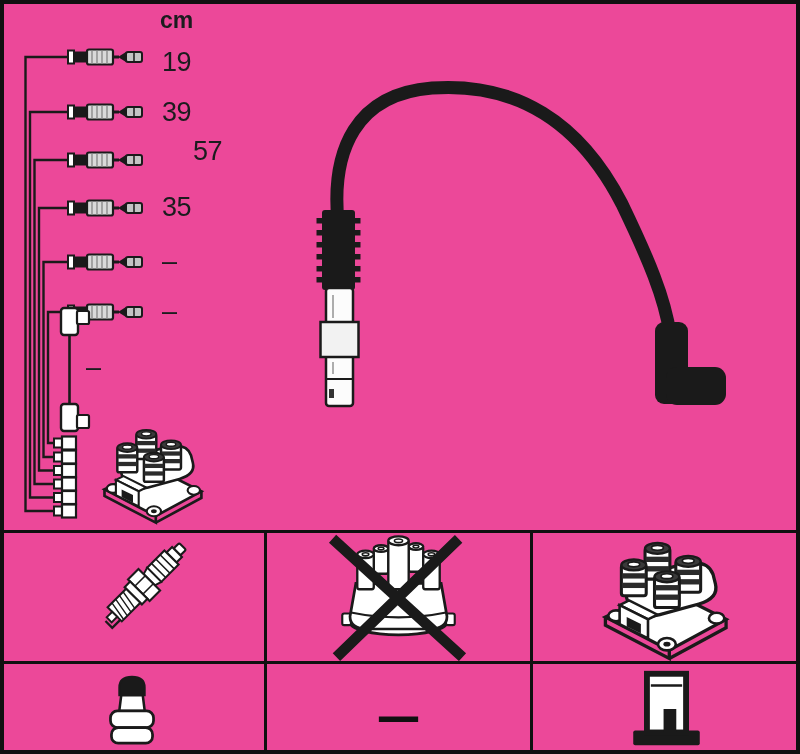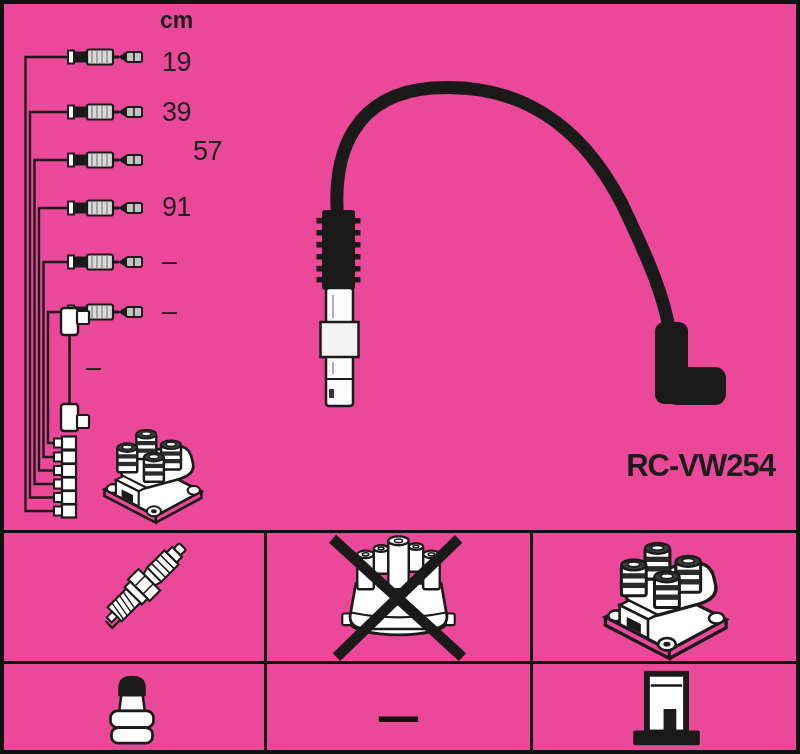--- a/index.html
+++ b/index.html
@@ -134,25 +134,24 @@
 
       <rect x="655" y="322" width="33" height="82" rx="9" fill="#1a1a1a"></rect>
       <rect x="666" y="367" width="60" height="38" rx="11" fill="#1a1a1a"></rect>
     </g>
   </svg>
 
   <div class="t unit">cm</div>
   <div class="t len len-0">19</div>
   <div class="t len len-1">39</div>
   <div class="t len len-2">57</div>
-  <div class="t len len-3">91</div>
+  <div class="t len len-3">35</div>
   <div class="t len len-4">–</div>
   <div class="t len len-5">–</div>
   <div class="t len len-6">–</div>
-  <div class="t code">RC-VW254</div>
 
   <div class="legend">
 
     <div class="cell br bb">
       <svg viewBox="-134 -66 268 132">
         <g transform="scale(0.9) rotate(45)" stroke="#1a1a1a">
           <rect x="-5.5" y="-82" width="11" height="9" rx="2" fill="#fff" stroke-width="2.4"></rect>
           <rect x="-8" y="-73" width="16" height="9" fill="#fff" stroke-width="2.4"></rect>
           <rect x="-11.5" y="-64" width="23" height="28" fill="#fff" stroke-width="2.4"></rect>
           <path d="M-11.5 -57 H11.5 M-11.5 -50 H11.5 M-11.5 -43 H11.5" stroke-width="1.8" fill="none"></path>

